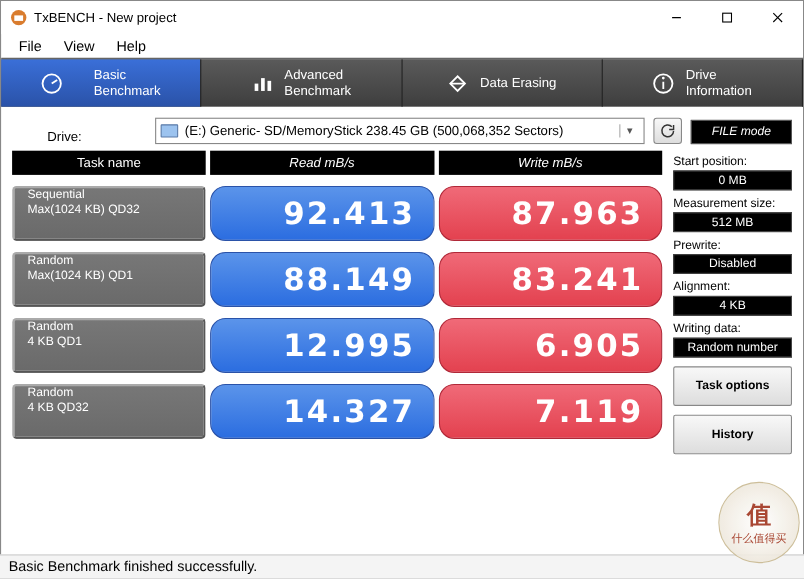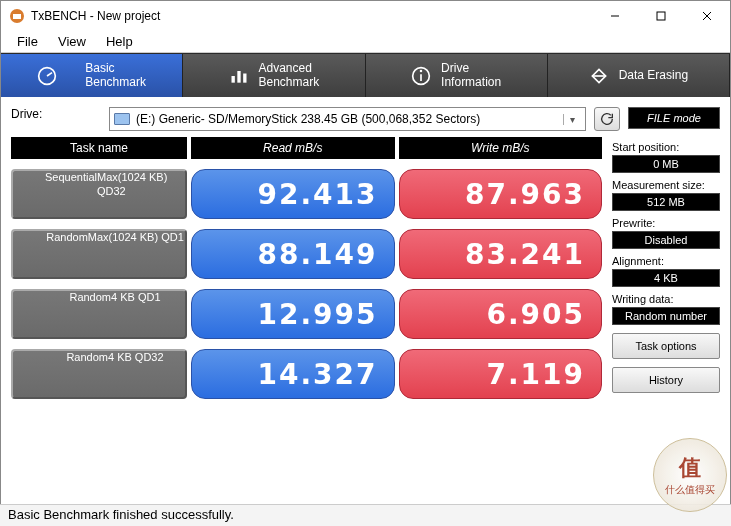--- a/index.html
+++ b/index.html
@@ -9,42 +9,42 @@
 .titlebar .title { font-size: 12px; color: #000; flex: 1; }
 .winbtns { display: flex; height: 100%; }
 .winbtn { width: 46px; display: flex; align-items: center; justify-content: center; font-size: 13px; }
 .menubar { height: 22px; display: flex; align-items: center; padding: 0 6px; font-size: 13px; border-bottom: 1px solid #ccc; }
 .menubar span { padding: 2px 10px; }
 .tabstrip { display: flex; background: linear-gradient(#5a5a5a,#3e3e3e); height: 44px; border-top: 1px solid #2a2a2a; }
 .tab { flex: 1; display: flex; align-items: center; justify-content: center; gap: 10px; color: #fff; font-size: 12px; border-right: 1px solid #222; cursor: pointer; }
 .tab.active { background: linear-gradient(#3a6fd8,#2a52a8); gap: 28px; }
 .tab .ticon { width: 20px; height: 20px; }
 .tab .tlabel { line-height: 1.15; }
-.driverow { display: flex; align-items: flex-start; padding: 10px 10px 6px 10px; gap: 8px; }
+.driverow { display: flex; align-items: flex-end; padding: 10px 10px 6px 10px; gap: 8px; margin-left: 32px; }
 .driverow .lbl { font-size: 12px; width: 90px; }
 .drivesel { flex: 1; height: 24px; border: 1px solid #888; font-size: 12px; padding: 2px 4px; background: #fff; display: flex; align-items: center; }
 .arrowbox { width: 18px; text-align: center; color: #555; font-size: 10px; border-left: 1px solid #aaa; margin-left: auto; }
 .refresh { width: 26px; height: 24px; border: 1px solid #888; background: linear-gradient(#f8f8f8,#ddd); border-radius: 3px; display: flex; align-items: center; justify-content: center; font-size: 14px; }
 .filemode { width: 92px; height: 22px; background: #000; color: #fff; font-size: 11px; display: flex; align-items: center; justify-content: center; border: 1px solid #555; font-style: italic; }
 .contentrow { display: flex; padding: 0 10px 4px 10px; gap: 10px; }
 .leftpane { flex: 1; }
 .colhead { display: flex; gap: 4px; }
 .colhead div { background: #000; color: #fff; font-size: 12px; height: 22px; display: flex; align-items: center; justify-content: center; }
 .colhead .h1 { flex: 0 0 176px; }
 .colhead .h2, .colhead .h3 { flex: 1; font-style: italic; }
 .row { display: flex; gap: 4px; margin-top: 10px; }
-.taskbox { flex: 0 0 176px; height: 50px; background: linear-gradient(#777,#6a6a6a); border: 2px outset #aaa; border-radius: 4px; color: #fff; font-size: 11px; display: flex; justify-content: center; padding-left: 32px; line-height: 1.25; }
+.taskbox { flex: 0 0 176px; height: 50px; background: linear-gradient(#777,#6a6a6a); border: 2px outset #aaa; border-radius: 4px; color: #fff; font-size: 11px; display: flex; flex-direction: column; padding-left: 12px; line-height: 1.25; }
 .valbox { flex: 1; height: 50px; border-radius: 14px; color: #fff; font-family: "Arial Black","DejaVu Sans",sans-serif; font-weight: 900; font-size: 28px; display: flex; align-items: center; justify-content: flex-end; padding-right: 16px; letter-spacing: 2px; }
 .valbox.read { background: linear-gradient(#5b94ea,#2b6de0); border: 1px solid #2a52a8; }
 .valbox.write { background: linear-gradient(#f06a78,#e3414f); border: 1px solid #b02838; }
 .rpane { width: 108px; display: flex; flex-direction: column; gap: 2px; font-size: 11px; }
 .startbtn { height: 24px; border: 2px solid #2a52a8; background: linear-gradient(#eaf2ff,#cde0ff); color: #000; font-size: 12px; display: flex; align-items: center; justify-content: center; margin-bottom: 6px; }
 .rlabel { font-size: 11px; margin-top: 4px; }
 .rvalue { background: #000; color: #fff; height: 18px; display: flex; align-items: center; justify-content: center; border: 1px solid #444; font-size: 11px; }
-.rbtn { height: 26px; border: 1px solid #888; background: linear-gradient(#f8f8f8,#ddd); font-size: 11px; display: flex; align-items: center; justify-content: center; margin-top: 6px; border-radius: 2px; }
+.rbtn { height: 36px; border: 1px solid #888; background: linear-gradient(#f8f8f8,#ddd); font-size: 11px; display: flex; align-items: center; justify-content: center; margin-top: 6px; border-radius: 2px; font-weight: bold; }
 .statusbar { position: absolute; bottom: 0; left: 0; right: 0; height: 22px; padding: 2px 8px; font-size: 13px; border-top: 1px solid #ccc; background: #f4f4f4; }
 .watermark { position: absolute; right: 4px; bottom: 14px; width: 74px; height: 74px; border-radius: 50%; background: radial-gradient(#fff,#e8e0d0); border: 1px solid #c8b890; display: flex; flex-direction: column; align-items: center; justify-content: center; font-size: 10px; color: #a0341e; opacity: 0.9; }
 .watermark .big { font-size: 22px; font-weight: bold; }
 .driveicon { display:inline-block; width:16px; height:12px; background:#9cc3ef; border:1px solid #5a7aa8; margin-right:6px; vertical-align:middle; border-radius:1px; }
 </style>
 </head>
 <body>
 
 <div class="titlebar">
   <span class="appicon">
@@ -98,36 +98,36 @@
           <rect x="10" y="6" width="4" height="14" fill="#fff"></rect>
           <rect x="17" y="9" width="4" height="11" fill="#fff"></rect>
         </svg>
     </span>
     <span class="tlabel" style="white-space:pre-line">Advanced
 Benchmark</span>
   </div>
   <div class="tab">
     <span class="ticon">
       <svg viewBox="0 0 24 24">
+          <path d="M4 12 L12 4 L20 12 L12 20 Z" fill="none" stroke="#fff" stroke-width="2"></path>
+          <line x1="4" y1="12" x2="20" y2="12" stroke="#fff" stroke-width="2"></line>
+        </svg>
+    </span>
+    <span class="tlabel">Data Erasing</span>
+  </div>
+  <div class="tab">
+    <span class="ticon">
+      <svg viewBox="0 0 24 24">
           <circle cx="12" cy="12" r="10" fill="none" stroke="#fff" stroke-width="2"></circle>
           <line x1="12" y1="10" x2="12" y2="18" stroke="#fff" stroke-width="2"></line>
           <circle cx="12" cy="6" r="1.5" fill="#fff"></circle>
         </svg>
     </span>
     <span class="tlabel" style="white-space:pre-line">Drive
 Information</span>
-  </div>
-  <div class="tab">
-    <span class="ticon">
-      <svg viewBox="0 0 24 24">
-          <path d="M4 12 L12 4 L20 12 L12 20 Z" fill="none" stroke="#fff" stroke-width="2"></path>
-          <line x1="4" y1="12" x2="20" y2="12" stroke="#fff" stroke-width="2"></line>
-        </svg>
-    </span>
-    <span class="tlabel">Data Erasing</span>
   </div>
 </div>
 
 <div class="driverow">
   <span class="lbl">Drive:</span>
   <div class="drivesel">
     <span class="driveicon"></span>
     <span>(E:) Generic- SD/MemoryStick  238.45 GB (500,068,352 Sectors)</span>
     <span class="arrowbox">▾</span>
   </div>

